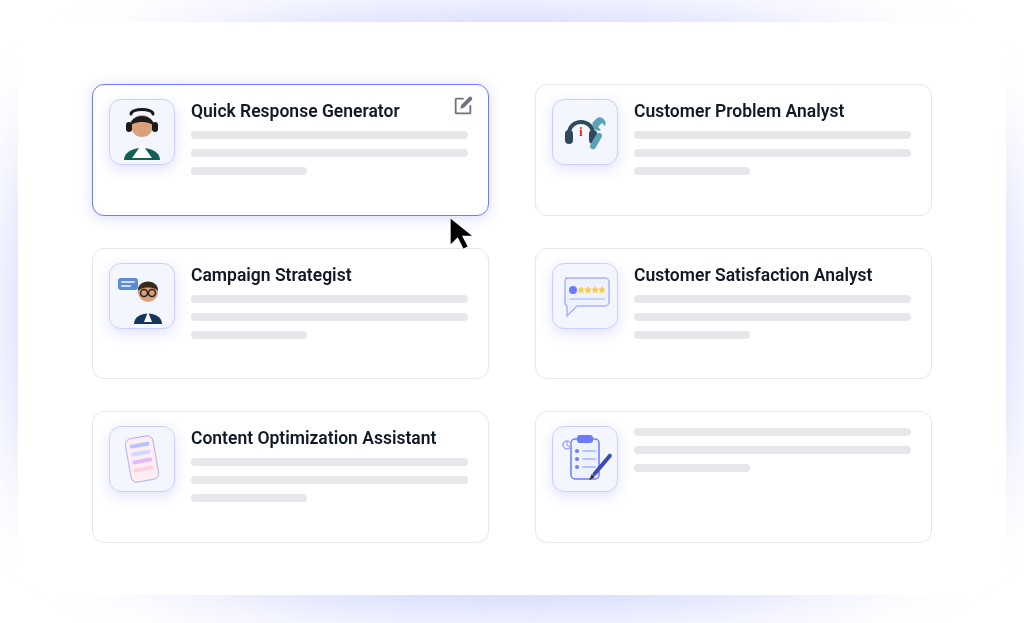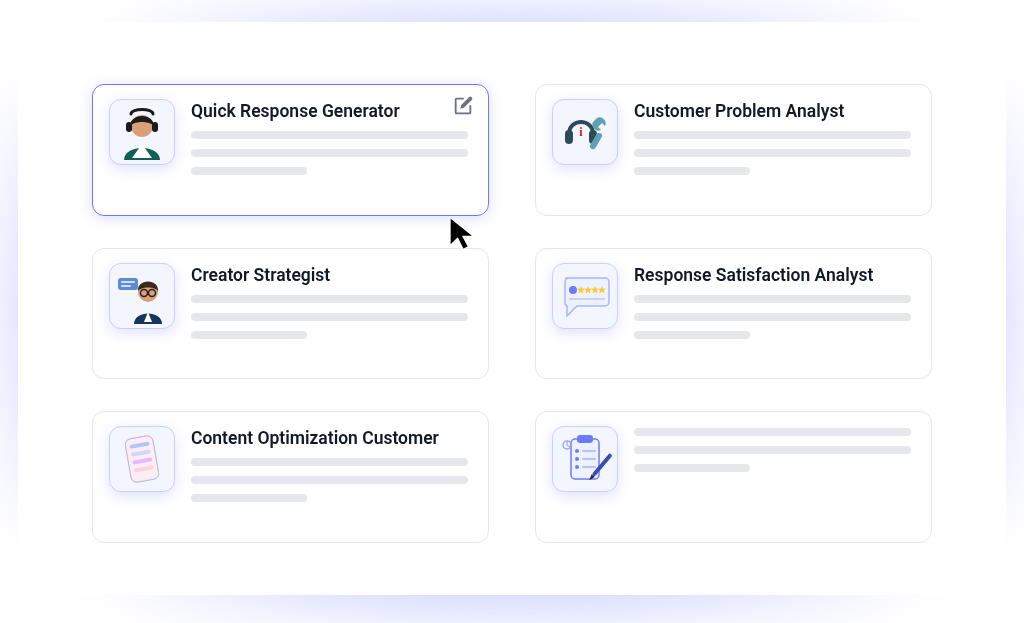--- a/index.html
+++ b/index.html
@@ -176,62 +176,62 @@
             <path d="M20 56 C20 42 48 42 48 56 Z" fill="#16355e"></path>
             <path d="M30 54 L34 44 L38 54 Z" fill="#ffffff"></path>
             <circle cx="34" cy="24" r="10" fill="#d9a07a"></circle>
             <path d="M24 24 C22 10 46 10 44 24 C44 18 24 18 24 24 Z" fill="#3a2a1a"></path>
             <circle cx="30" cy="25" r="3.5" fill="none" stroke="#222" stroke-width="1.5"></circle>
             <circle cx="38" cy="25" r="3.5" fill="none" stroke="#222" stroke-width="1.5"></circle>
             <line x1="33.5" y1="25" x2="34.5" y2="25" stroke="#222" stroke-width="1.5"></line>
           </svg>
         </div>
         <div class="content">
-          <div class="title">Creator Strategist</div>
+          <div class="title">Campaign Strategist</div>
           <div class="placeholder-line"></div>
           <div class="placeholder-line"></div>
           <div class="placeholder-line short"></div>
         </div>
       </div>
 
       <div class="card">
         <div class="icon-box">
           <svg viewBox="0 0 56 56">
             <path d="M8 10 h40 a4 4 0 0 1 4 4 v20 a4 4 0 0 1 -4 4 h-28 l-10 10 v-10 a4 4 0 0 1 -2 -4 v-20 a4 4 0 0 1 4 -4 Z" fill="#eef2ff" stroke="#a9b4ff" stroke-width="1.5"></path>
             <circle cx="16" cy="22" r="4" fill="#6d7aff"></circle>
             <path d="M24 18 l1.2 2.4 2.6 .4 -1.9 1.8 .5 2.6 -2.4 -1.2 -2.4 1.2 .5 -2.6 -1.9 -1.8 2.6 -.4 Z" fill="#ffc93c"></path>
             <path d="M31 18 l1.2 2.4 2.6 .4 -1.9 1.8 .5 2.6 -2.4 -1.2 -2.4 1.2 .5 -2.6 -1.9 -1.8 2.6 -.4 Z" fill="#ffc93c"></path>
             <path d="M38 18 l1.2 2.4 2.6 .4 -1.9 1.8 .5 2.6 -2.4 -1.2 -2.4 1.2 .5 -2.6 -1.9 -1.8 2.6 -.4 Z" fill="#ffc93c"></path>
             <path d="M45 18 l1.2 2.4 2.6 .4 -1.9 1.8 .5 2.6 -2.4 -1.2 -2.4 1.2 .5 -2.6 -1.9 -1.8 2.6 -.4 Z" fill="#ffc93c"></path>
             <rect x="12" y="30" width="36" height="2" rx="1" fill="#c9cfff"></rect>
           </svg>
         </div>
         <div class="content">
-          <div class="title">Response Satisfaction Analyst</div>
+          <div class="title">Customer Satisfaction Analyst</div>
           <div class="placeholder-line"></div>
           <div class="placeholder-line"></div>
           <div class="placeholder-line short"></div>
         </div>
       </div>
 
       <div class="card">
         <div class="icon-box">
           <svg viewBox="0 0 56 56">
             <g transform="rotate(-10 28 28)">
               <rect x="14" y="6" width="28" height="44" rx="6" fill="#fdeef2" stroke="#f4c8d6"></rect>
               <rect x="14" y="6" width="28" height="44" rx="6" fill="none" stroke="#a9b4ff" stroke-width="0.8"></rect>
               <rect x="18" y="12" width="20" height="4" rx="2" fill="#b7c3ff"></rect>
               <rect x="18" y="20" width="20" height="4" rx="2" fill="#cfd8ff"></rect>
               <rect x="18" y="28" width="20" height="4" rx="2" fill="#e5b8ff"></rect>
               <rect x="18" y="36" width="20" height="4" rx="2" fill="#ffd0e0"></rect>
             </g>
           </svg>
         </div>
         <div class="content">
-          <div class="title">Content Optimization Customer</div>
+          <div class="title">Content Optimization Assistant</div>
           <div class="placeholder-line"></div>
           <div class="placeholder-line"></div>
           <div class="placeholder-line short"></div>
         </div>
       </div>
 
       <div class="card">
         <div class="icon-box">
           <svg viewBox="0 0 56 56">
             <rect x="14" y="8" width="28" height="40" rx="4" fill="#eef2ff" stroke="#6d7aff" stroke-width="1.5"></rect>

